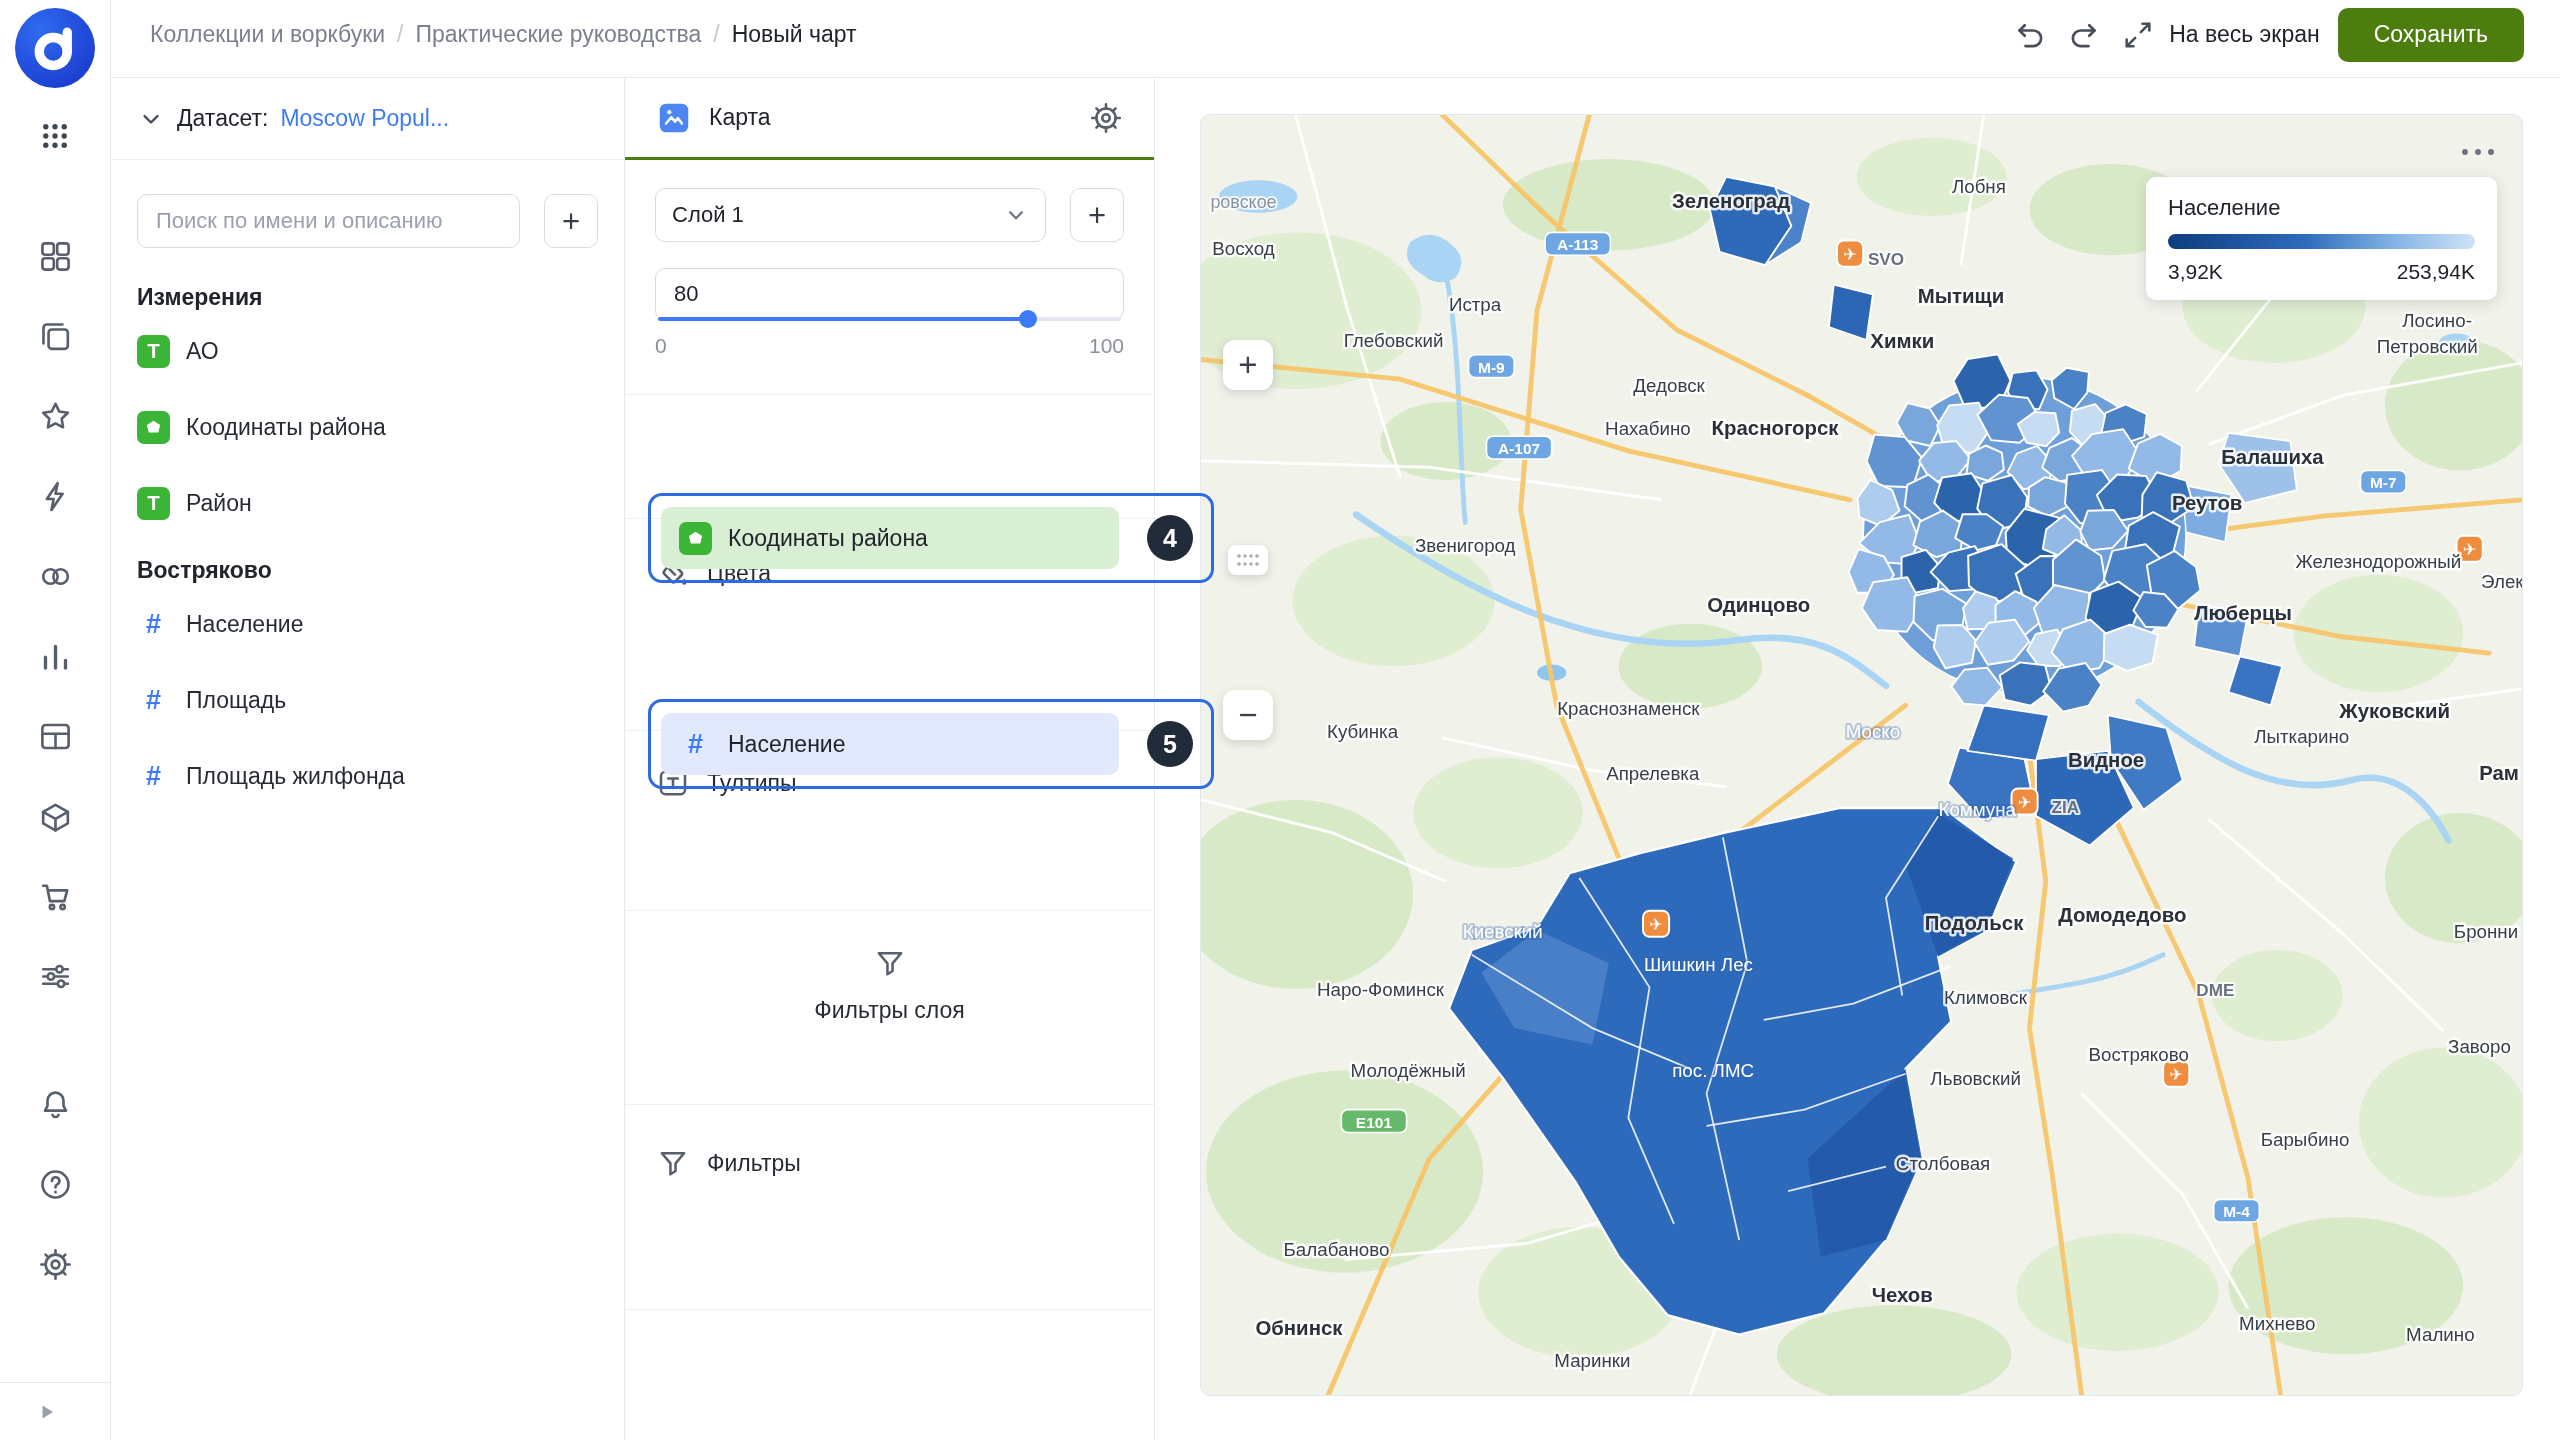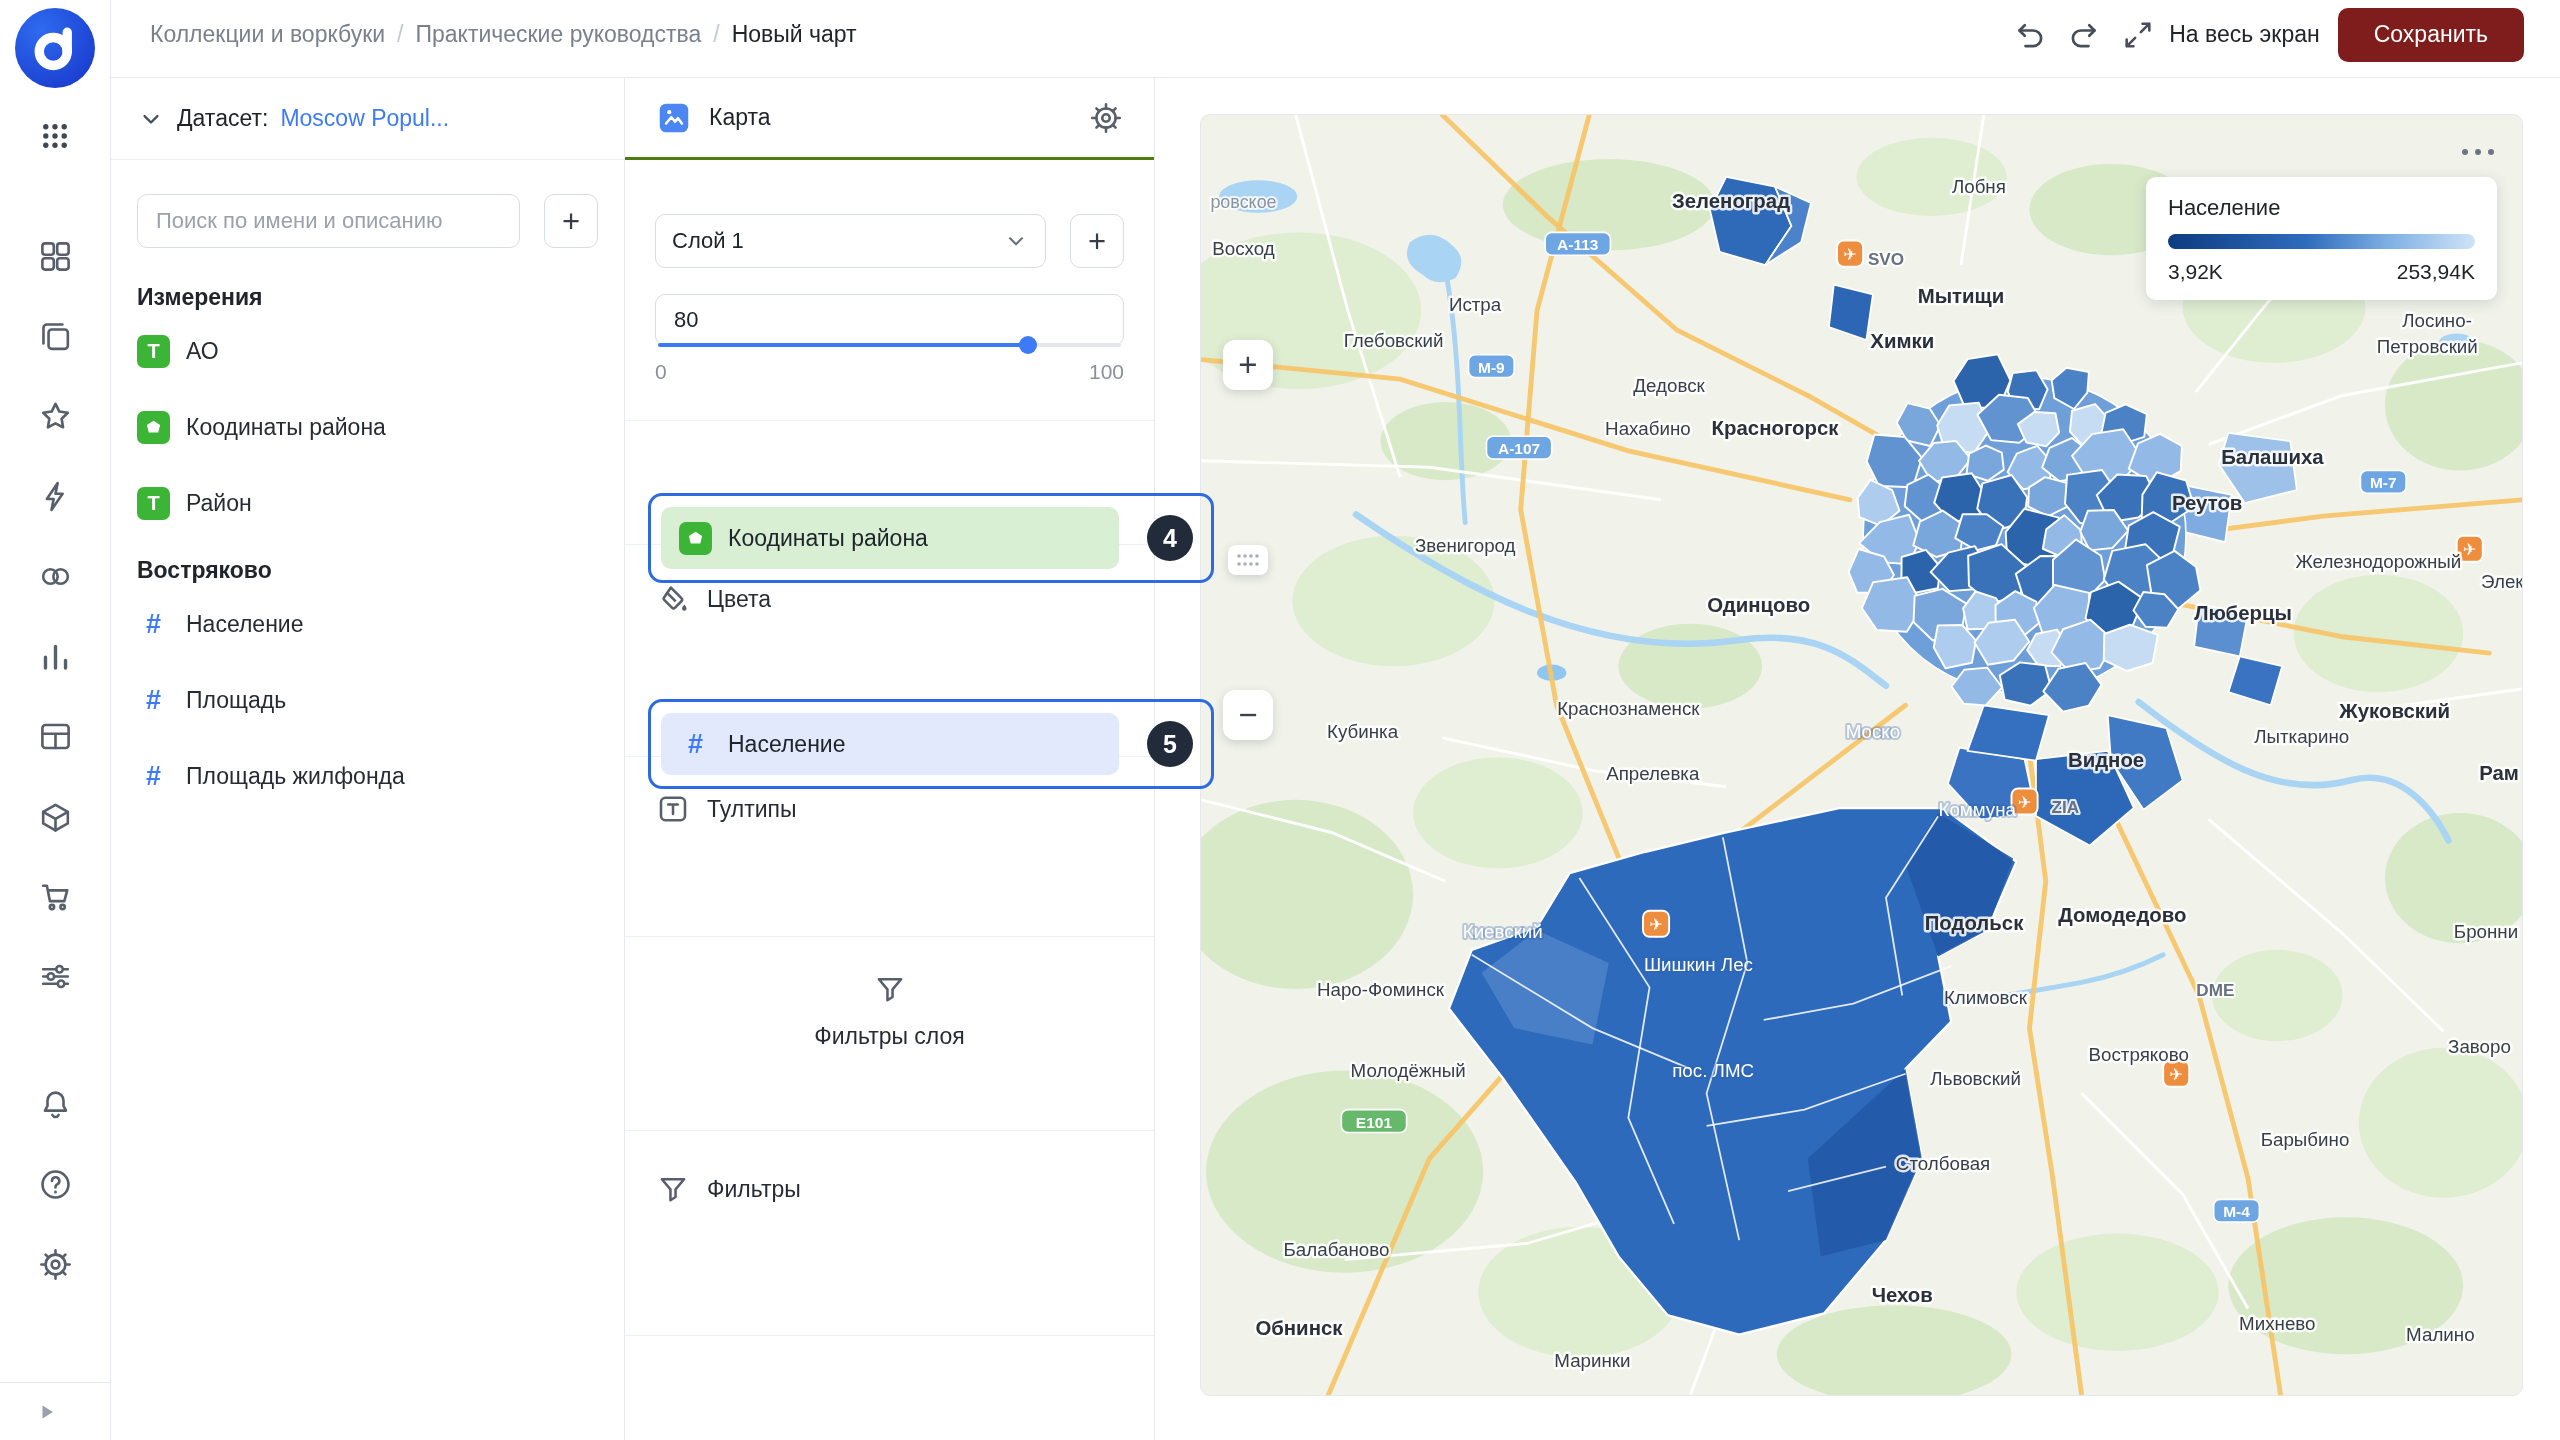--- a/index.html
+++ b/index.html
@@ -28,21 +28,21 @@
     align-items:center; padding:0 36px 8px 39px; background:#fff; }
   .crumbs { display:flex; align-items:center; gap:12px; font-size:23px; color:#7a818d; }
   .crumbs .sep { color:#c3c9d1; }
   .crumbs .current { color:#20242b; font-weight:500; }
   .crumbs .link { cursor:pointer; }
   .topbar-right { margin-left:auto; display:flex; align-items:center; gap:8px; }
   .tb-icon { width:46px; height:46px; display:flex; align-items:center;
     justify-content:center; border-radius:8px; cursor:pointer; }
   .fullscreen-label { font-size:23px; color:#20242b; margin-right:10px; }
   .save-btn { height:54px; padding:0 36px; border:none; border-radius:10px;
-    background:#7f1d1d; color:#fff; font-size:23px; font-family:inherit;
+    background:#4d7c0f; color:#fff; font-size:23px; font-family:inherit;
     display:flex; align-items:center; cursor:pointer; }
 
   .content { flex:1; display:flex; min-height:0; }
 
   
   .panel-dataset { width:514px; border-right:1px solid #e7eaee; background:#fff; }
   .ds-header { height:82px; display:flex; align-items:center; gap:12px;
     padding:0 26px; border-bottom:1px solid #eef1f4; }
   .ds-label { font-size:23px; color:#20242b; }
   .ds-name { font-size:23px; color:#3d7af5; cursor:pointer; white-space:nowrap; }
@@ -68,21 +68,21 @@
   .cp-header { height:82px; display:flex; align-items:center; gap:16px;
     padding:0 30px; border-bottom:3px solid #4d7c0f; }
   .cp-title { font-size:23px; font-weight:500; color:#20242b; }
   .cp-gear { margin-left:auto; cursor:pointer; display:flex; }
   .cp-body { padding:0 30px; }
   .row { display:flex; align-items:center; gap:16px; }
   .select { height:54px; border:1px solid #d8dce3; border-radius:10px; background:#fff;
     display:flex; align-items:center; gap:10px; padding:0 16px; font-size:22px;
     color:#20242b; cursor:pointer; }
   .select .chev { margin-left:auto; display:flex; }
-  .layer-row { margin-top:54px; gap:24px; }
+  .layer-row { margin-top:28px; gap:24px; }
   .layer-select { width:392px; }
   .geom-row { margin-top:34px; }
   .geom-select { width:310px; }
   .opacity-box { margin-top:26px; position:relative; height:52px; border:1px solid #d8dce3;
     border-radius:10px; display:flex; align-items:center; padding:0 18px; font-size:22px; }
   .op-track { position:absolute; left:2px; right:2px; bottom:-2px; height:4px;
     border-radius:2px; background:#e3e6eb; }
   .op-fill { width:80%; height:100%; border-radius:2px; background:#3d7af5; }
   .op-knob { position:absolute; left:calc(80% - 9px); top:-7px; width:18px; height:18px;
     border-radius:50%; background:#3d7af5; cursor:grab; }

